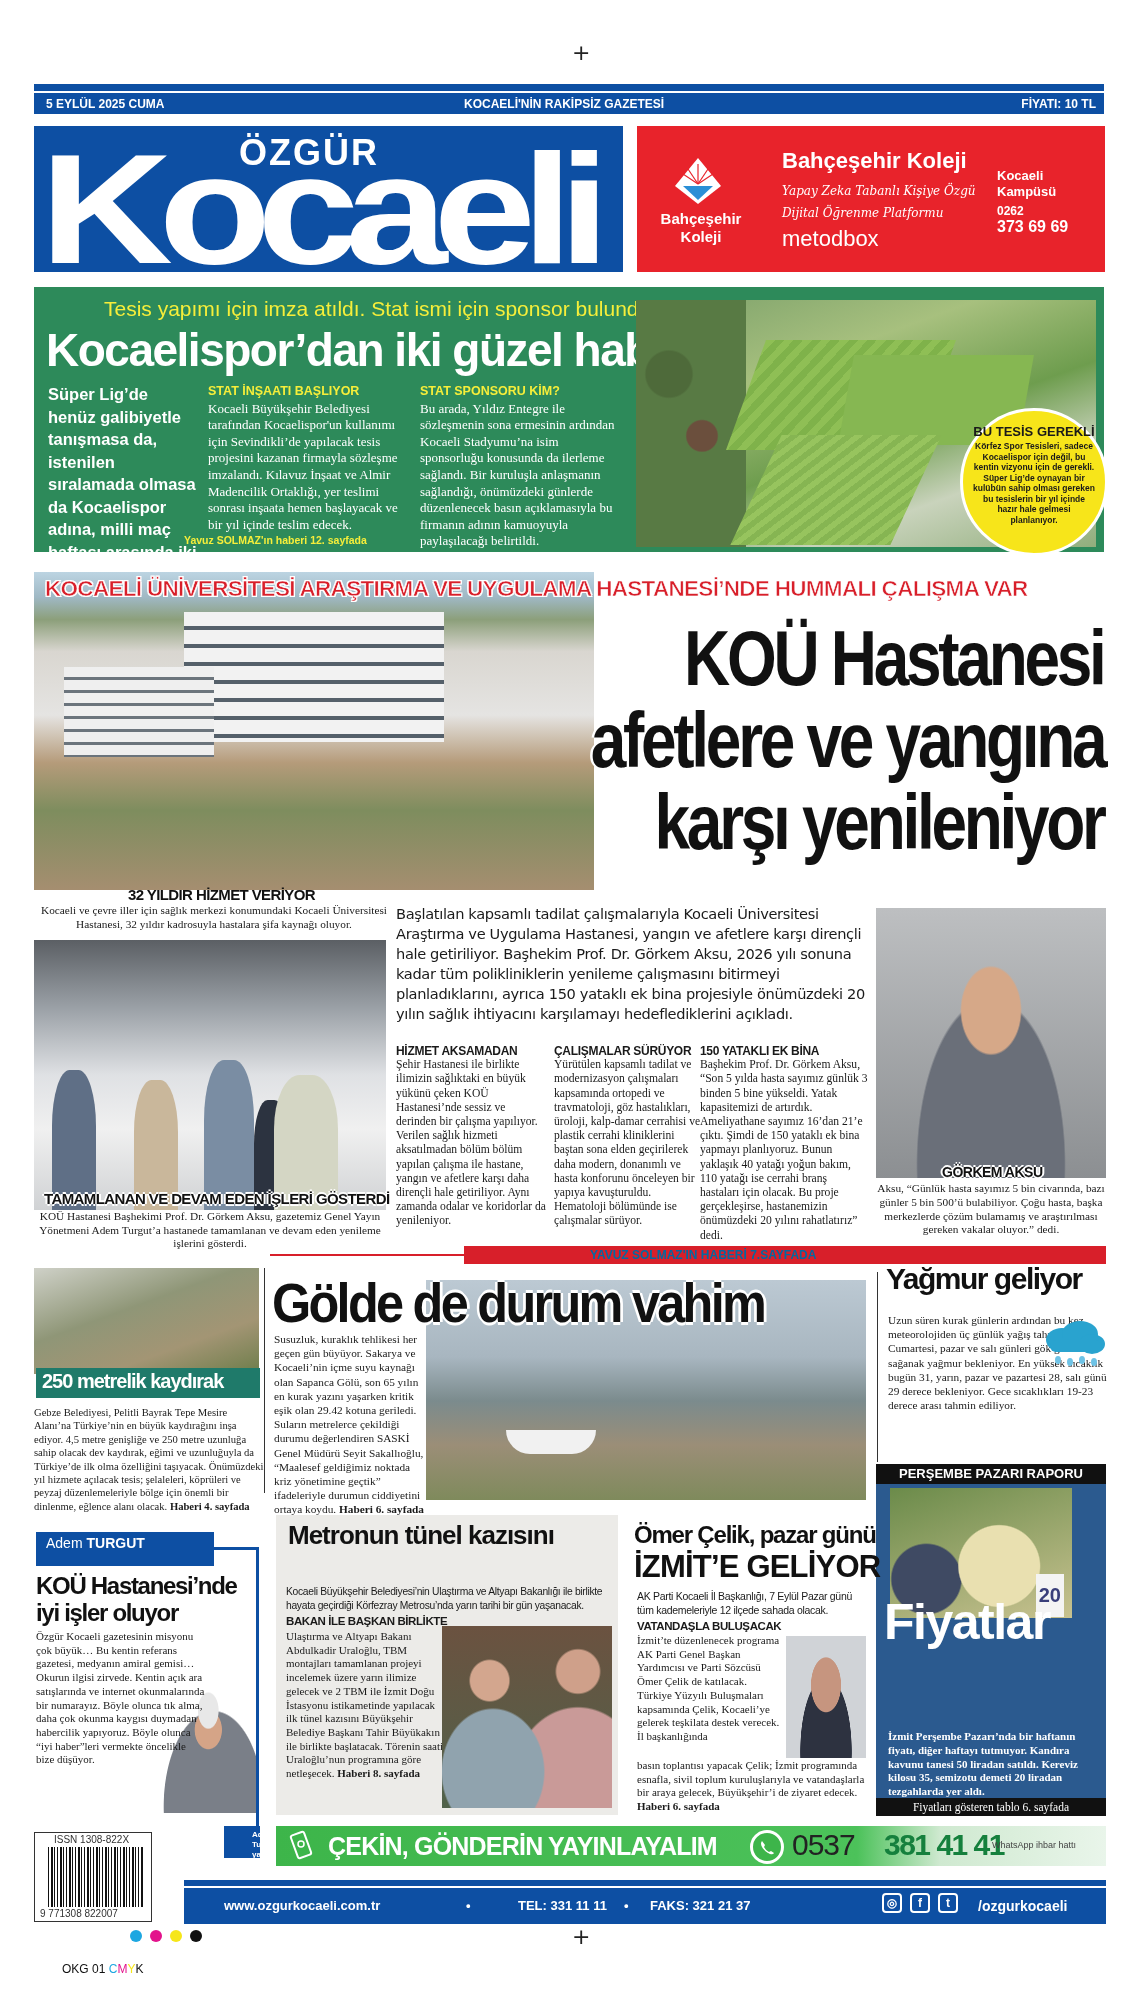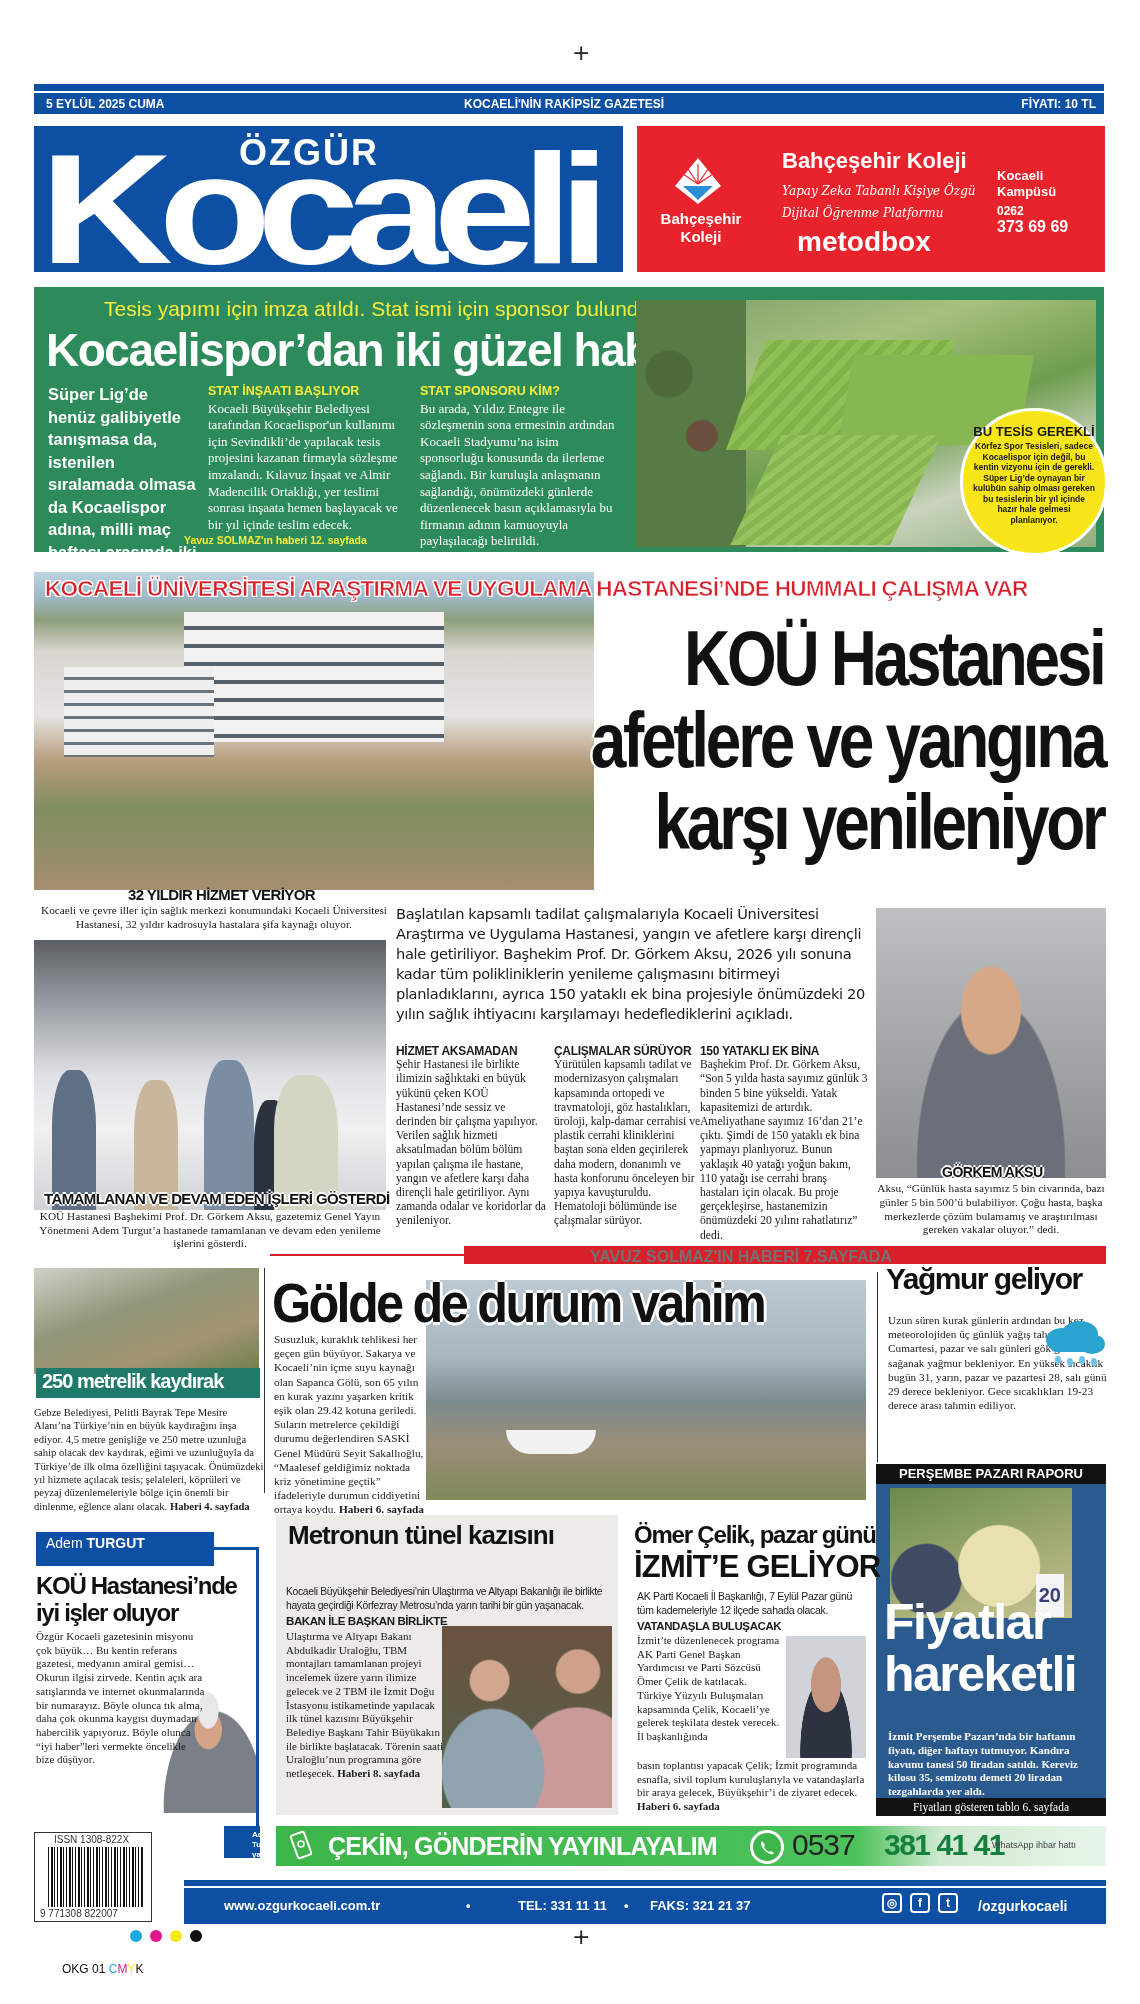--- a/index.html
+++ b/index.html
@@ -21,21 +21,21 @@
   #masthead { left: 34px; top: 126px; width: 589px; height: 146px; background: #0d4fa3; overflow: hidden; }
   #mast-ozgur { left: 205px; top: 6px; color: #fff; font-family: "Liberation Sans", sans-serif; font-weight: 900; font-size: 36px; letter-spacing: 2px; }
   #mast-kocaeli { left: 6px; top: 18px; color: #fff; font-family: "Liberation Sans", sans-serif; font-weight: bold; font-size: 156px; letter-spacing: -12px; line-height: 130px; transform: scaleX(1.18); transform-origin: left; }
 
   
   #ad { left: 637px; top: 126px; width: 468px; height: 146px; background: #e8232b; color: #fff; }
   #ad .logo-tri { position: absolute; left: 36px; top: 30px; width: 50px; height: 50px; }
   #ad .logo-name { position: absolute; left: 14px; top: 84px; width: 100px; text-align: center; font-family: "Liberation Sans", sans-serif; font-weight: bold; font-size: 15px; line-height: 18px; }
   #ad .title { position: absolute; left: 145px; top: 22px; font-family: "Liberation Sans", sans-serif; font-weight: bold; font-size: 22px; }
   #ad .script { position: absolute; left: 145px; top: 54px; font-family: "DejaVu Serif", serif; font-style: italic; font-size: 12px; line-height: 22px; }
-  #ad .metod { position: absolute; left: 160px; top: 100px; font-family: "Liberation Sans", sans-serif; font-weight: bold; font-size: 28px; }
+  #ad .metod { position: absolute; left: 145px; top: 100px; font-family: "Liberation Sans", sans-serif; font-weight: normal; font-size: 22px; }
   #ad .camp { position: absolute; left: 360px; top: 42px; font-family: "Liberation Sans", sans-serif; font-weight: bold; font-size: 13px; line-height: 16px; }
   #ad .phone1 { position: absolute; left: 360px; top: 78px; font-family: "Liberation Sans", sans-serif; font-weight: bold; font-size: 12px; }
   #ad .phone2 { position: absolute; left: 360px; top: 92px; font-family: "Liberation Sans", sans-serif; font-weight: bold; font-size: 16px; }
 
   
   #green { left: 34px; top: 287px; width: 1070px; height: 265px; background: #2d8a5a; }
   #green-kicker { left: 70px; top: 10px; color: #f6ee3a; font-family: "Liberation Sans", sans-serif; font-size: 21px; }
   #green-head { left: 12px; top: 36px; color: #fff; font-family: "Liberation Sans", sans-serif; font-weight: bold; font-size: 46px; letter-spacing: -1.5px; }
   #green-lead { left: 14px; top: 96px; width: 150px; color: #fff; font-family: "Liberation Sans", sans-serif; font-weight: bold; font-size: 16.5px; line-height: 22.5px; }
   .gcol { top: 96px; width: 200px; color: #fff; font-size: 13px; line-height: 16.6px; }
@@ -63,21 +63,21 @@
   #hosp-cap2-title { left: 44px; top: 1190px; color: #111; font-family: "Liberation Sans", sans-serif; font-weight: bold; font-size: 15px; letter-spacing: -0.6px; text-shadow: 2px 0 0 #fff, -2px 0 0 #fff, 0 2px 0 #fff, 0 -2px 0 #fff; }
   #hosp-cap2 { left: 34px; top: 1210px; width: 352px; text-align: center; font-size: 11.3px; line-height: 13.5px; }
   #hosp-lead { left: 396px; top: 904px; width: 470px; font-family: "DejaVu Sans", sans-serif; font-size: 14.6px; line-height: 20px; color: #1a1a1a; letter-spacing: -0.35px; }
   .hcol { top: 1044px; width: 150px; font-size: 11.6px; line-height: 14.2px; }
   .hcol h4 { font-family: "Liberation Sans", sans-serif; font-weight: bold; font-size: 12px; letter-spacing: -0.3px; margin-bottom: 0; }
   #aksu-photo { left: 876px; top: 908px; width: 230px; height: 270px; background: radial-gradient(ellipse at 50% 38%,#d6a888 0 18%,transparent 19%),radial-gradient(ellipse at 50% 95%,#6a6f79 0 45%,transparent 46%),linear-gradient(180deg,#bdbfc1 0%,#8c8f92 100%); }
   #aksu-name { left: 942px; top: 1164px; color: #111; font-family: "Liberation Sans", sans-serif; font-weight: bold; font-size: 14px; letter-spacing: -0.5px; text-shadow: 2px 0 0 #fff, -2px 0 0 #fff, 0 2px 0 #fff, 0 -2px 0 #fff; }
   #aksu-cap { left: 876px; top: 1182px; width: 230px; text-align: center; font-size: 11.3px; line-height: 13.8px; }
   #hosp-credit-bar { left: 464px; top: 1246px; width: 642px; height: 18px; background: #d81f2a; }
   #hosp-credit-line { left: 270px; top: 1254px; width: 194px; height: 2px; background: #d81f2a; }
-  #hosp-credit { left: 590px; top: 1248px; color: #737373; font-family: "Liberation Sans", sans-serif; font-weight: bold; font-size: 16px; }
+  #hosp-credit { left: 590px; top: 1248px; color: #0369a1; font-family: "Liberation Sans", sans-serif; font-weight: bold; font-size: 12px; }
 
   
   #kay-photo { left: 34px; top: 1268px; width: 225px; height: 106px; background: linear-gradient(160deg,#cfd1c8 0%,#8f9677 40%,#a39574 70%,#6d7d4a 100%); }
   #kay-banner { left: 36px; top: 1368px; width: 224px; height: 30px; background: #1f7a6a; color: #fff; font-family: "Liberation Sans", sans-serif; font-weight: bold; font-size: 20px; letter-spacing: -1px; padding: 2px 6px; }
   #kay-body { left: 34px; top: 1406px; width: 230px; font-size: 10.6px; line-height: 13.4px; }
   #vline1 { left: 264px; top: 1268px; width: 1px; height: 225px; background: #333; }
 
   
   #gol-photo { left: 426px; top: 1280px; width: 440px; height: 220px; background: linear-gradient(180deg,#bcc9d3 0%,#a8b6c0 35%,#7b8b8d 55%,#9b8e77 75%,#7f8a5c 100%); }
   #gol-photo .boat { position: absolute; left: 80px; top: 150px; width: 90px; height: 24px; background: #f1f1f1; border-radius: 0 0 40px 40px; }
@@ -302,21 +302,20 @@
     </g>
 </svg>
 
 <div id="pazar-title" class="abs">PERŞEMBE PAZARI RAPORU</div>
 <div id="pazar-box" class="abs"></div>
 <div id="pazar-photo" class="abs">
   <span class="abs sans" style="right:8px;top:86px;font-size:20px;font-weight:bold;color:#3a3f7a;background:#f4f4f4;padding:10px 3px;">20</span>
 </div>
 <div id="pazar-head" class="abs">
   <div>Fiyatlar</div>
-  <div>hareketli</div>
 </div>
 <div id="pazar-body" class="abs serif">İzmit Perşembe Pazarı’nda bir haftanın fiyatı, diğer haftayı tutmuyor. Kandıra kavunu tanesi 50 liradan satıldı. Kereviz kilosu 35, semizotu demeti 20 liradan tezgahlarda yer aldı.</div>
 <div id="pazar-foot" class="abs serif">Fiyatları gösteren tablo 6. sayfada</div>
 
 <div id="at-label" class="abs">
   <span>Adem</span> <b>TURGUT</b>
 </div>
 <div id="at-frame-top" class="abs"></div>
 <div id="at-frame-right" class="abs"></div>
 <div id="at-head" class="abs">

